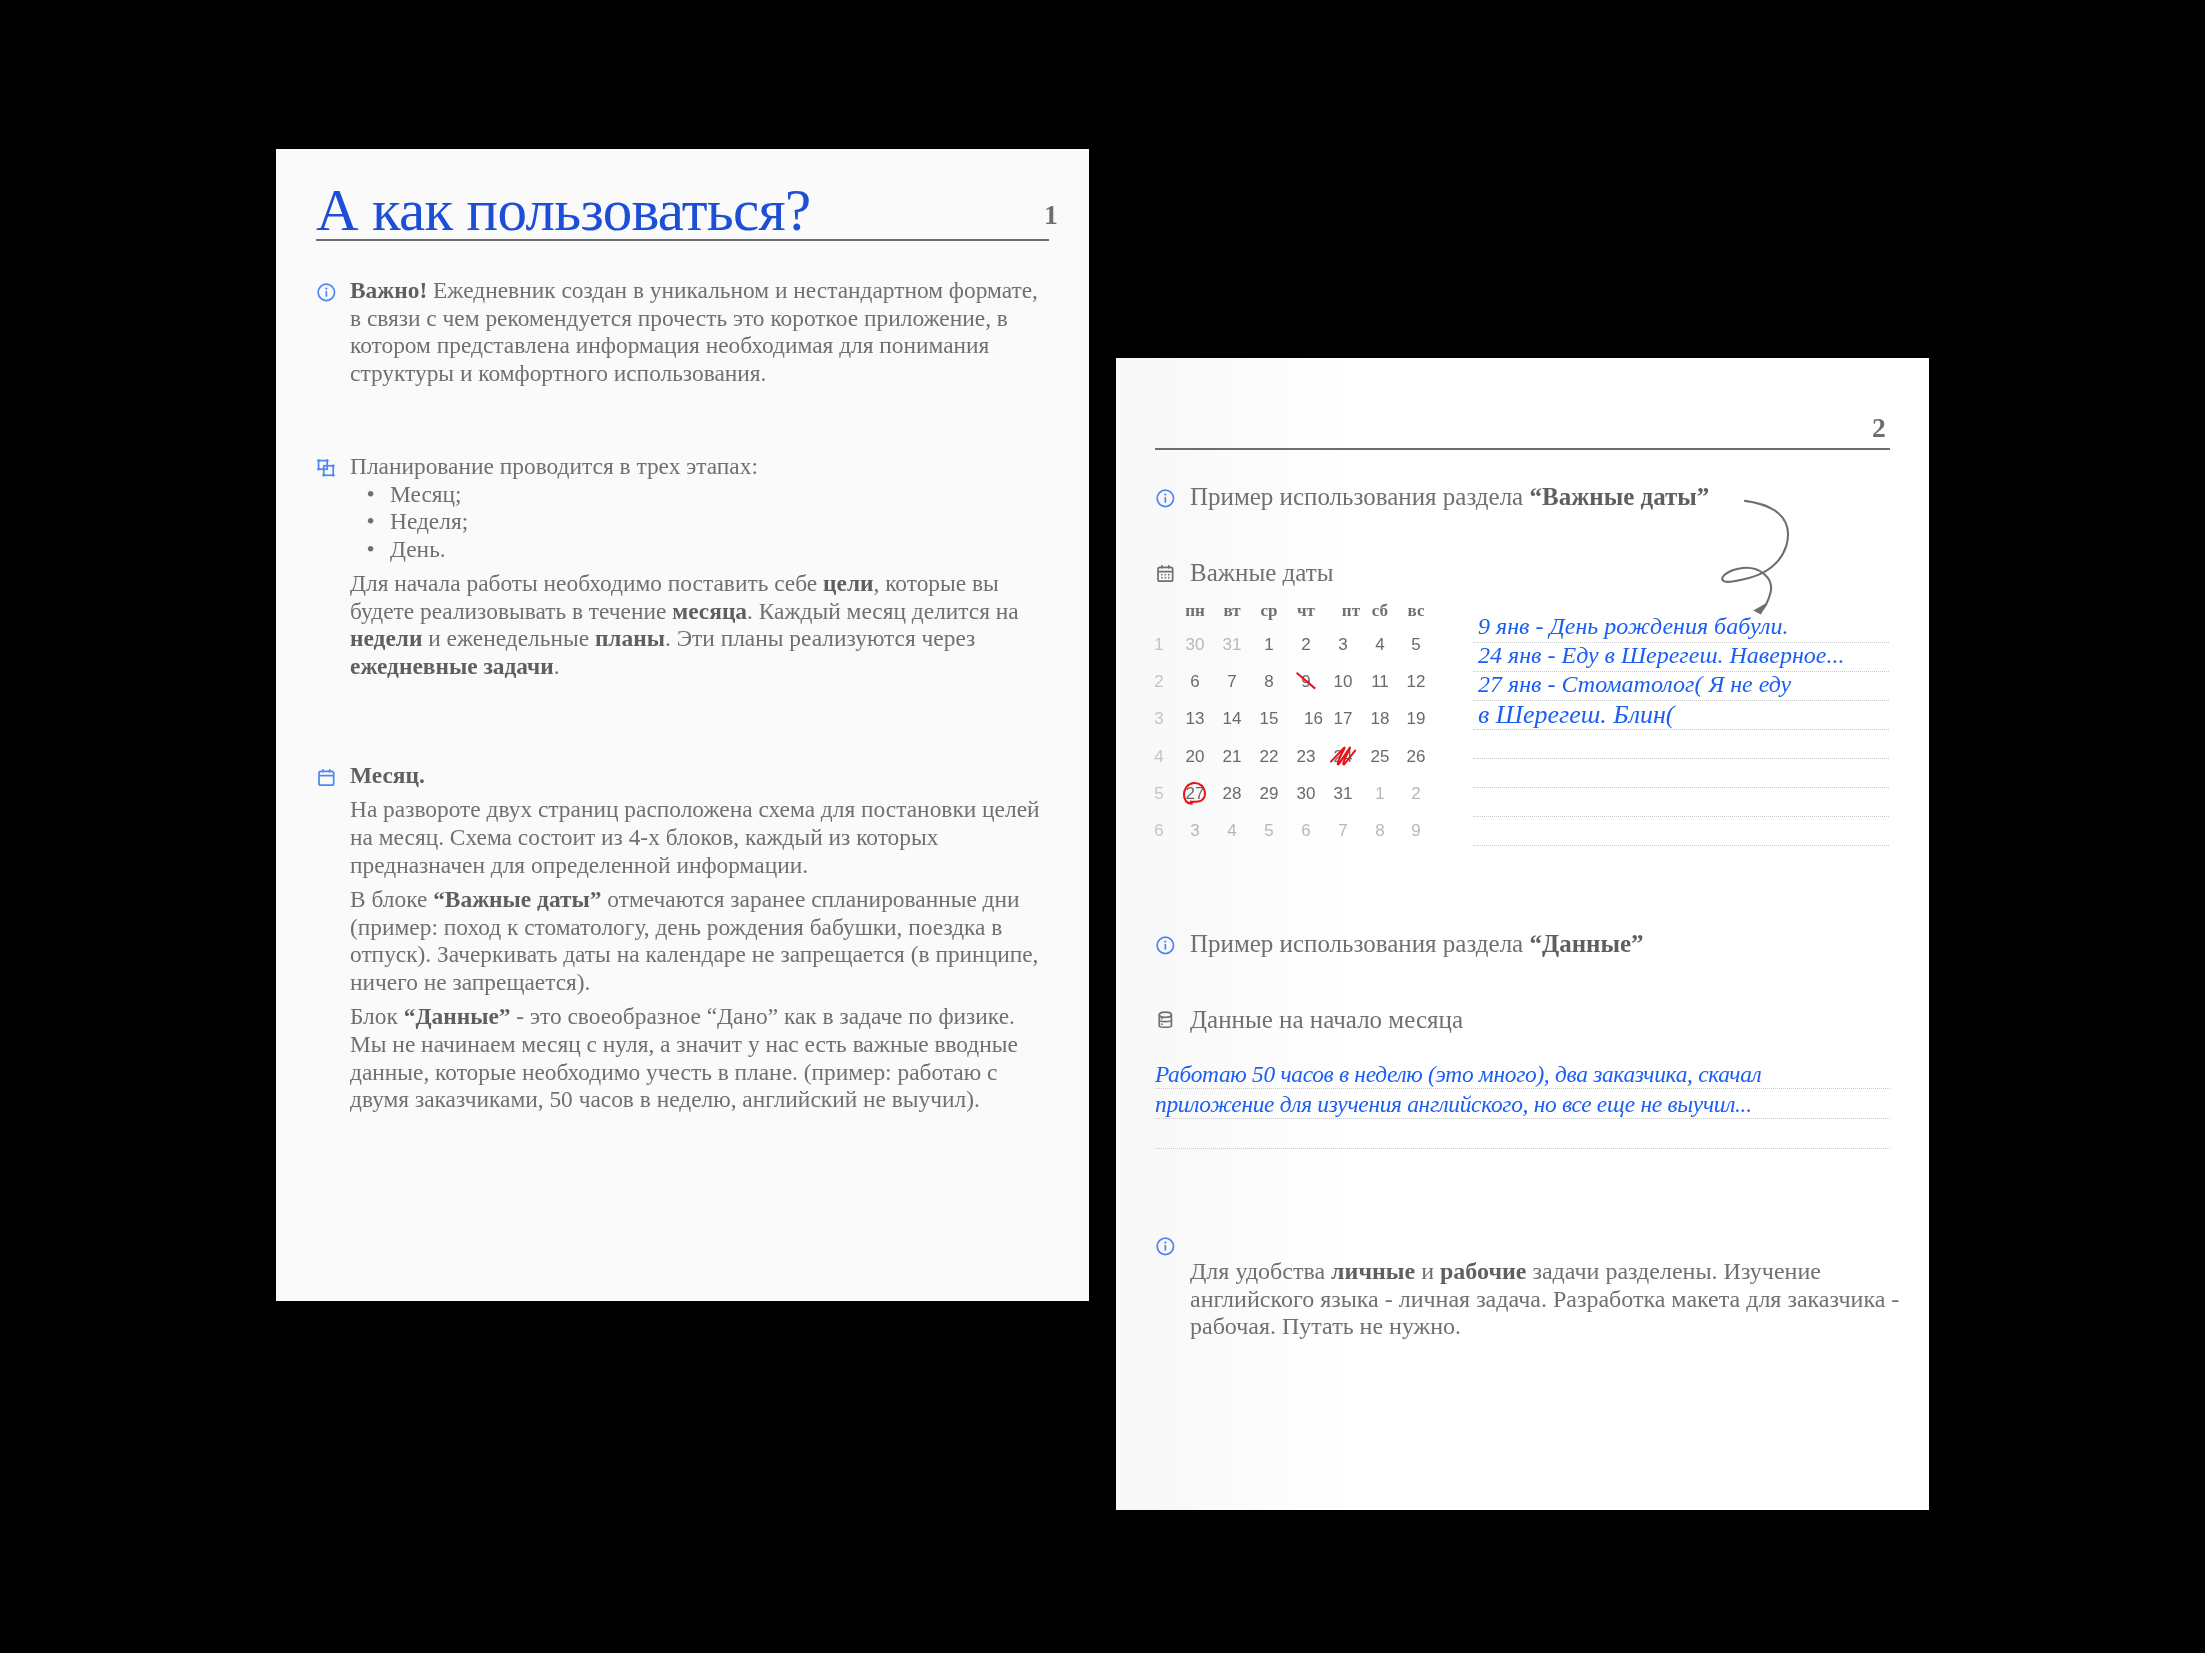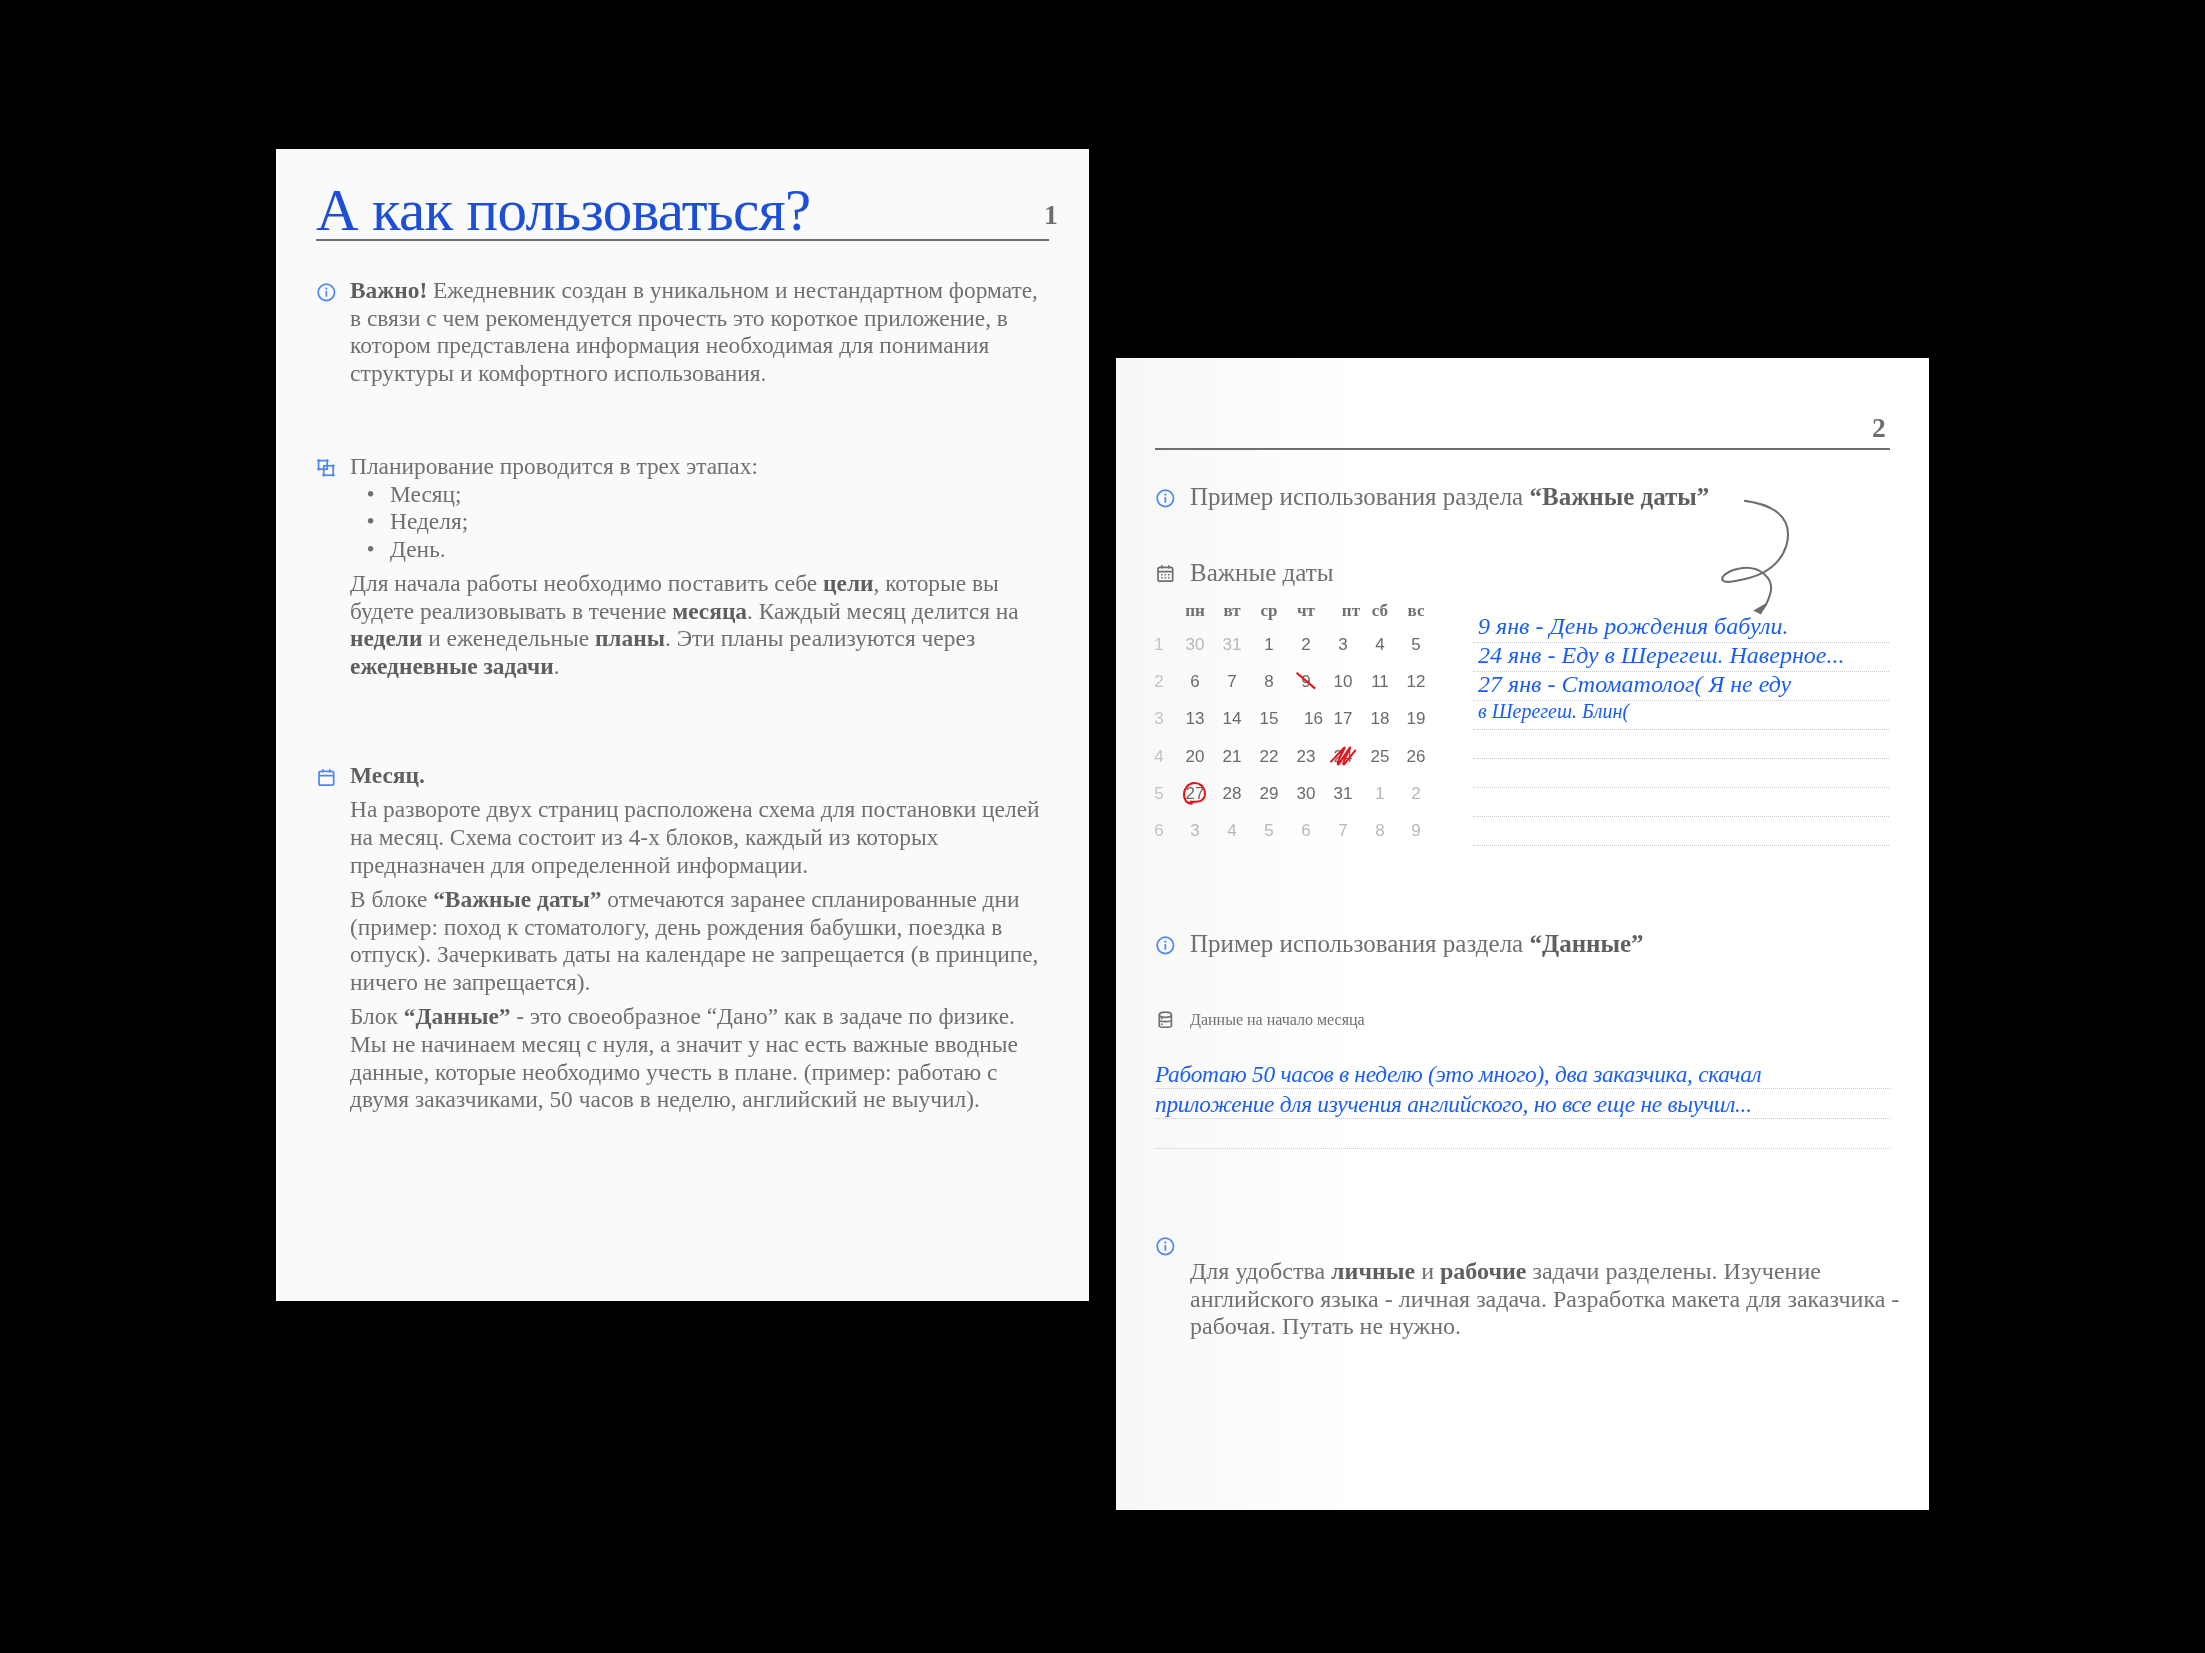--- a/index.html
+++ b/index.html
@@ -178,21 +178,21 @@
     </svg>
 
   <div id="dateNotes">
       <div class="dotline" style="left: 357px; width: 416px; top: 284px;"></div>
       <div class="noteline hand" style="left: 362px; top: 255px; font-size: 24px;">9 янв - День рождения бабули.</div>
       <div class="dotline" style="left: 357px; width: 416px; top: 313px;"></div>
       <div class="noteline hand" style="left: 362px; top: 284px; font-size: 24px;">24 янв - Еду в Шерегеш. Наверное...</div>
       <div class="dotline" style="left: 357px; width: 416px; top: 342px;"></div>
       <div class="noteline hand" style="left: 362px; top: 313px; font-size: 24px;">27 янв - Стоматолог( Я не еду</div>
       <div class="dotline" style="left: 357px; width: 416px; top: 371px;"></div>
-      <div class="noteline hand" style="left: 362px; top: 342px; font-size: 20px;">в Шерегеш. Блин(</div>
+      <div class="noteline hand" style="left: 362px; top: 342px; font-size: 26px;">в Шерегеш. Блин(</div>
       <div class="dotline" style="left: 357px; width: 416px; top: 400px;"></div>
       <div class="dotline" style="left: 357px; width: 416px; top: 429px;"></div>
       <div class="dotline" style="left: 357px; width: 416px; top: 458px;"></div>
       <div class="dotline" style="left: 357px; width: 416px; top: 487px;"></div>
     </div>
 
   <svg class="icon" style="left:39px; top:577px;" viewBox="0 0 24 24">
     <circle cx="12" cy="12" r="9.5" fill="none" stroke="#4f86f7" stroke-width="2"></circle>
     <circle cx="12" cy="7.6" r="1.3" fill="#4f86f7"></circle>
     <rect x="11" y="10.2" width="2" height="7" rx="1" fill="#4f86f7"></rect>
@@ -201,21 +201,21 @@
     <span>Пример использования раздела </span><b>“Данные”</b>
   </div>
 
   <svg class="icon" style="left:39px; top:652px;" viewBox="0 0 24 24">
     <ellipse cx="12" cy="5.5" rx="7" ry="3" fill="none" stroke="#707070" stroke-width="2"></ellipse>
     <path d="M5,5.5 V18.5 C5,20.5 19,20.5 19,18.5 V5.5" fill="none" stroke="#707070" stroke-width="2"></path>
     <path d="M5,12 C5,14 19,14 19,12" fill="none" stroke="#707070" stroke-width="2"></path>
     <circle cx="8" cy="10" r="1" fill="#707070"></circle>
       <circle cx="8" cy="16.5" r="1" fill="#707070"></circle>
   </svg>
-  <div class="block" style="left:74px; top:648px; font-size:16px;">Данные на начало месяца</div>
+  <div class="block" style="left:74px; top:648px; font-size:25px;">Данные на начало месяца</div>
 
   <div id="dataNotes">
       <div class="dotline" style="left: 39px; width: 735px; top: 730px;"></div>
       <div class="noteline hand" style="left: 39px; top: 703px; font-size: 23.4px; letter-spacing: -0.3px;">Работаю 50 часов в неделю (это много), два заказчика, скачал</div>
       <div class="dotline" style="left: 39px; width: 735px; top: 760px;"></div>
       <div class="noteline hand" style="left: 39px; top: 733px; font-size: 23.4px; letter-spacing: -0.3px;">приложение для изучения английского, но все еще не выучил...</div>
       <div class="dotline" style="left: 39px; width: 735px; top: 790px;"></div>
     </div>
 
   <svg class="icon" style="left:39px; top:878px;" viewBox="0 0 24 24">

